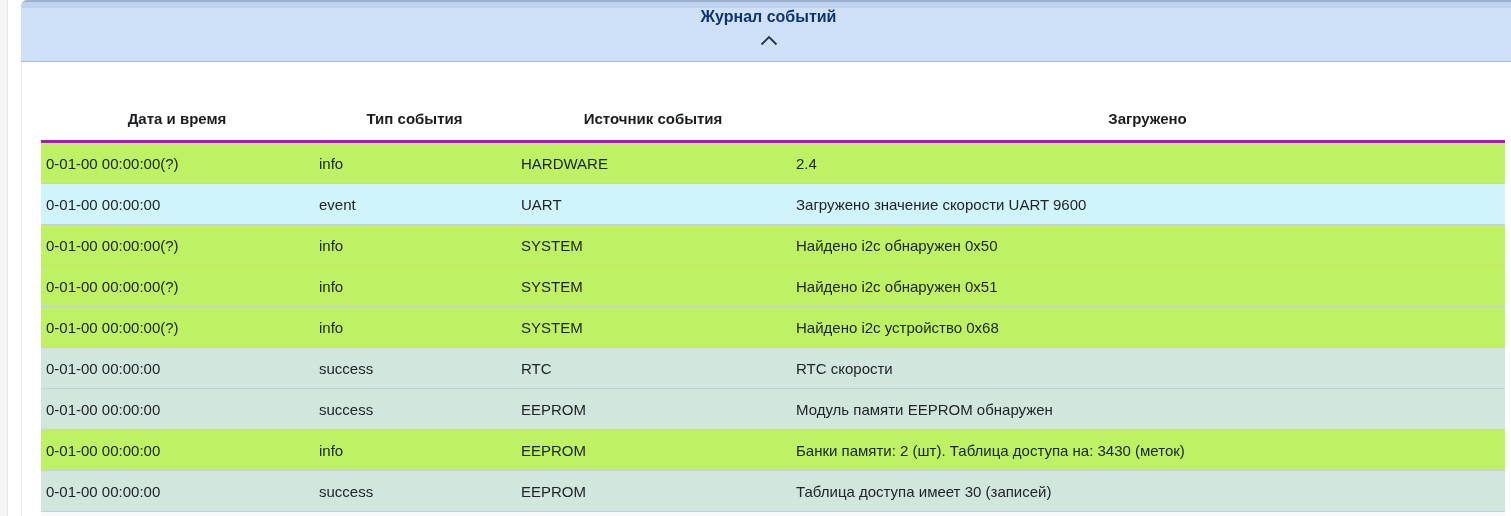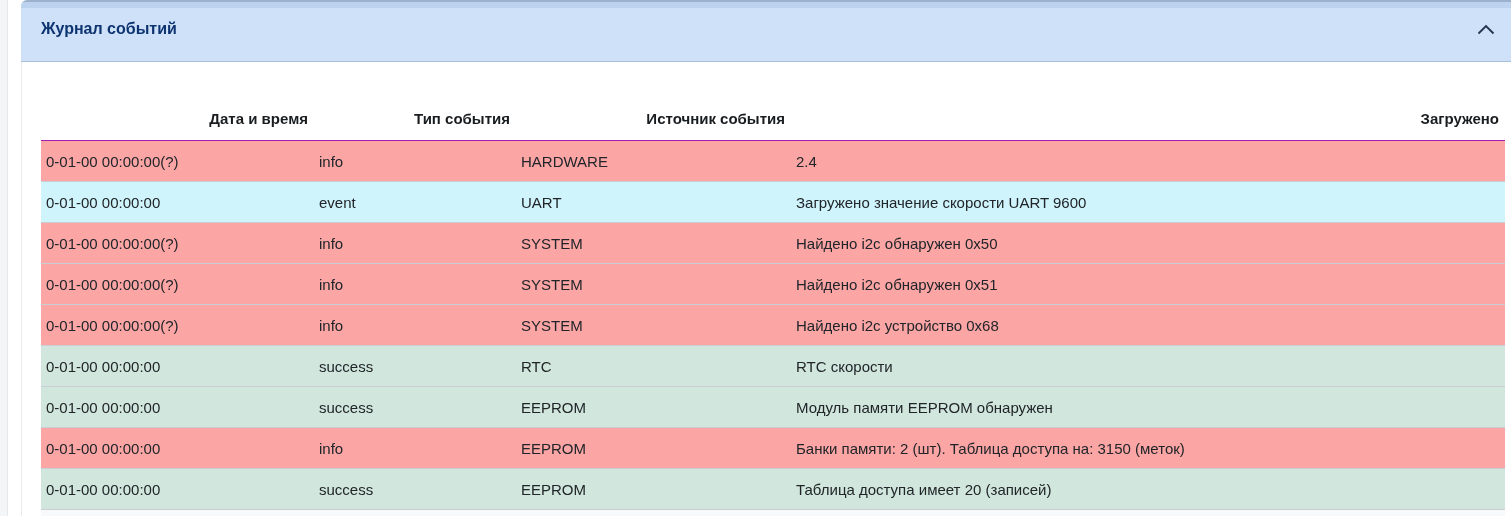--- a/index.html
+++ b/index.html
@@ -41,20 +41,21 @@
       #9db0cc 0px, #9db0cc 2px,
       #bdd2ef 2px, #bdd2ef 8px,
       #cfe1f8 8px);
     border-top-left-radius: 6px;
     box-shadow: inset 0 -1px 0 rgba(90,110,140,0.30);
     display: flex;
     align-items: center;
     justify-content: space-between;
     padding: 8px 15px 12px 20px;
     cursor: pointer;
+    flex-direction: column;
   }
   .panel-title {
     font-size: 16px;
     font-weight: bold;
     color: #0d3470;
   }
   .chevron {
     display: inline-flex;
     align-items: center;
     justify-content: center;
@@ -78,36 +79,36 @@
     border-collapse: collapse;
     table-layout: fixed;
     font-size: 15px;
   }
   .log-table col.c1 { width: 273px; }
   .log-table col.c2 { width: 202px; }
   .log-table col.c3 { width: 275px; }
   .log-table col.c4 { width: auto;  }
 
   .log-table th {
-    text-align: right;
+    text-align: center;
     font-weight: bold;
     color: #1a1d20;
     padding: 12px 6px 13px 5px;
-    border-bottom: 1px solid #a21caf;
+    border-bottom: 3px solid #a21caf;
     white-space: nowrap;
   }
   .log-table td {
     height: 40px;
     padding: 0 6px 0 5px;
     border-bottom: 1px solid #c8ced3;
     white-space: nowrap;
     overflow: hidden;
   }
 
-  tr.variant-default td { background: #fca5a5; }
+  tr.variant-default td { background: #bef264; }
   tr.variant-info    td { background: #cff4fc; }
   tr.variant-success td { background: #d1e7dd; }
 
   
   tr.partial-row td {
     height: 8px;
     background: #f8f9fa;
     border-bottom: none;
   }
 </style>
@@ -183,27 +184,27 @@
           <tr class="variant-success">
     <td>0-01-00 00:00:00</td>
     <td>success</td>
     <td>EEPROM</td>
     <td>Модуль памяти EEPROM обнаружен</td>
   </tr>
           <tr class="variant-default">
     <td>0-01-00 00:00:00</td>
     <td>info</td>
     <td>EEPROM</td>
-    <td>Банки памяти: 2 (шт). Таблица доступа на: 3150 (меток)</td>
+    <td>Банки памяти: 2 (шт). Таблица доступа на: 3430 (меток)</td>
   </tr>
           <tr class="variant-success">
     <td>0-01-00 00:00:00</td>
     <td>success</td>
     <td>EEPROM</td>
-    <td>Таблица доступа имеет 20 (записей)</td>
+    <td>Таблица доступа имеет 30 (записей)</td>
   </tr>
           <tr class="partial-row">
             <td colspan="4"></td>
           </tr>
         </tbody>
     </table>
   </div>
 
 </section>
 

